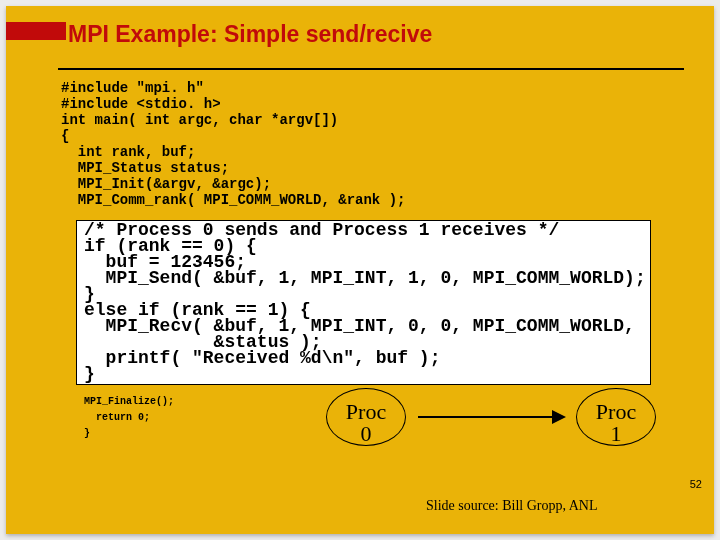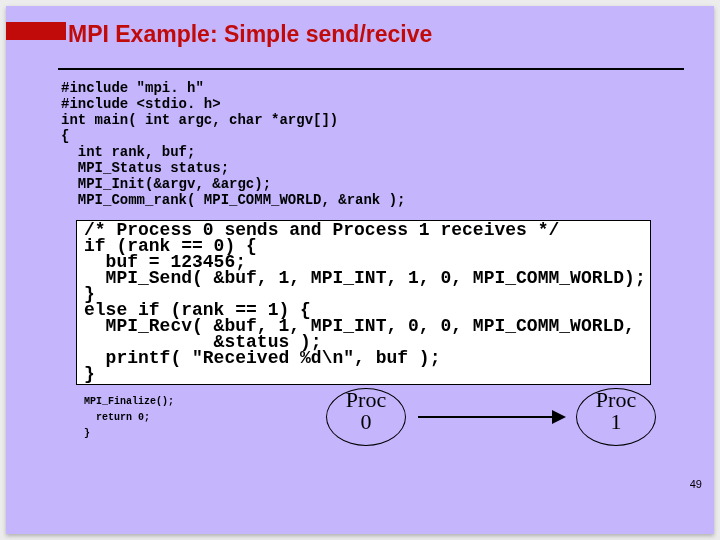--- a/index.html
+++ b/index.html
@@ -10,21 +10,21 @@
       font-family: Arial, sans-serif;
       overflow: hidden;
       position: relative;
     }
     .slide {
       position: absolute;
       top: 6px;
       left: 6px;
       right: 6px;
       bottom: 6px;
-      background: #c4b5fd;
+      background: #eab308;
       box-shadow: 0 2px 4px rgba(0,0,0,0.25);
       text-decoration: underline;
     }
     .red-bar-top {
       position: absolute;
       top: 16px;
       left: 0;
       width: 60px;
       height: 18px;
       background: #c10a0a;
@@ -86,21 +86,21 @@
       font-weight: bold;
       line-height: 16px;
       white-space: pre;
       color: #000;
     }
     .oval {
       position: absolute;
       border: 1.5px solid #000;
       border-radius: 50%;
       display: flex;
-      align-items: flex-start;
+      align-items: flex-end;
       justify-content: center;
       font-family: "Times New Roman", serif;
       font-size: 22px;
       text-align: center;
     }
     .oval0 {
       top: 382px;
       left: 320px;
       width: 80px;
       height: 58px;
@@ -191,14 +191,15 @@
     <span style="white-space:pre; line-height:22px;">Proc
 0</span>
   </div>
   <div class="oval oval1">
     <span style="white-space:pre; line-height:22px;">Proc
 1</span>
   </div>
   <div class="arrow-line"></div>
   <div class="arrow-head"></div>
 
-  <div class="pagenum">49</div>
+  <div class="credit">Slide source: Bill Gropp, ANL</div>
+  <div class="pagenum">52</div>
 </div>
 
 </body></html>

